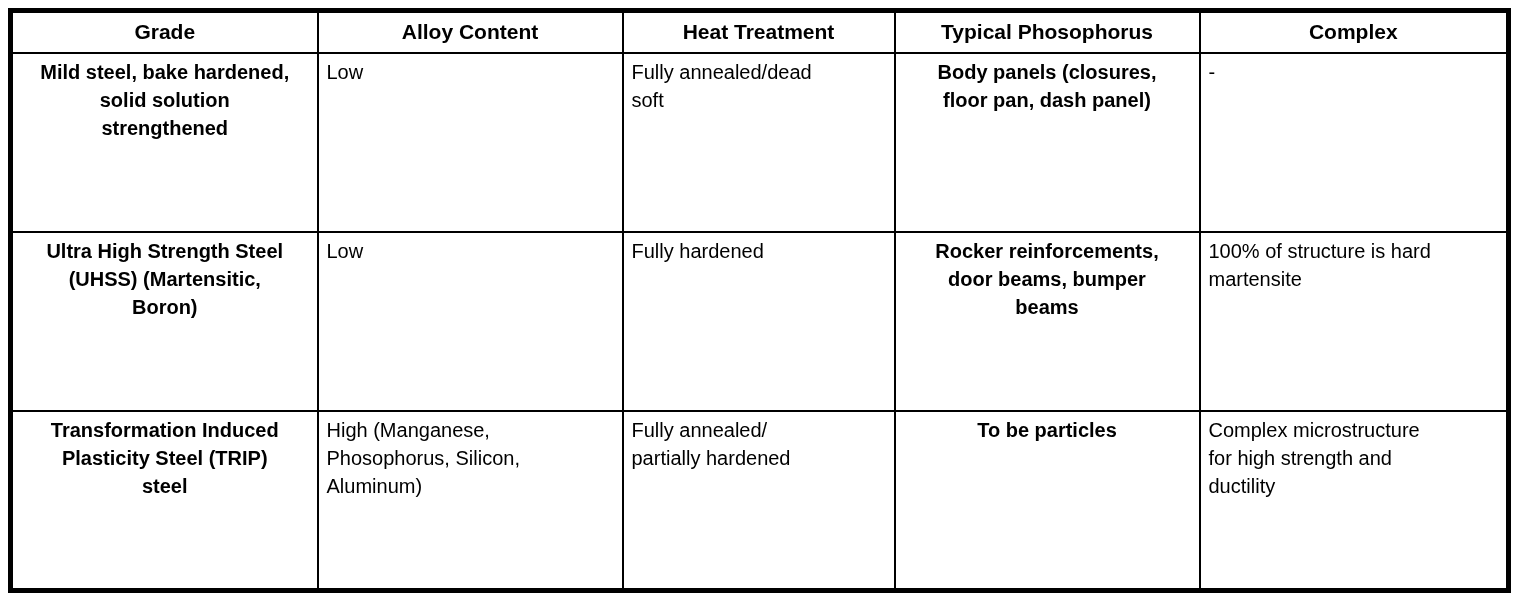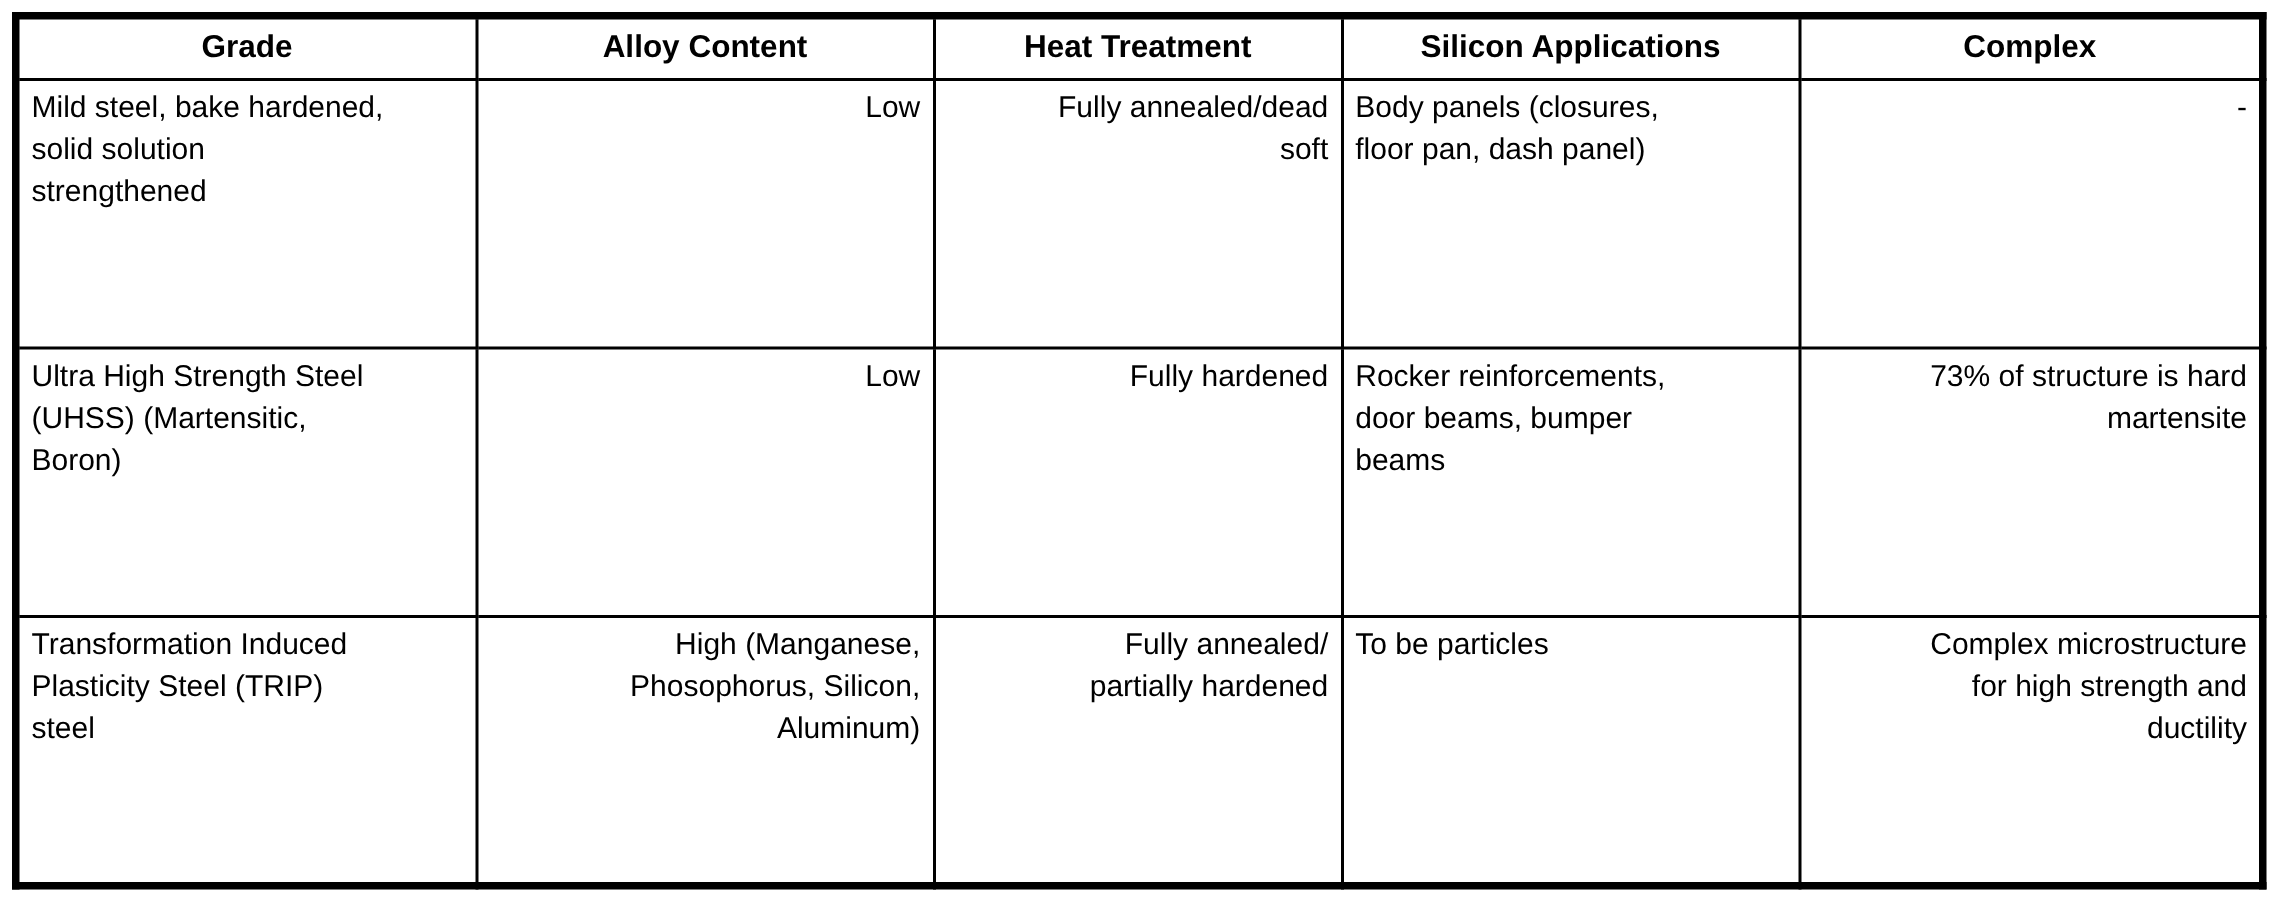--- a/index.html
+++ b/index.html
@@ -39,22 +39,22 @@
     vertical-align: middle;
     height: 42px;
     font-size: 21px;
     padding: 2px 6px;
   }
   table.grades tbody td {
     vertical-align: top;
     height: 107px;
     white-space: pre-line;
   }
-  td.align-center { text-align: left; }
-  td.align-left   { text-align: right; }
+  td.align-center { text-align: center; font-weight: bold; }
+  td.align-left   { text-align: left; }
   col.c-grade { width: 307px; }
   col.c-alloy { width: 305px; }
   col.c-heat  { width: 272px; }
   col.c-apps  { width: 305px; }
   col.c-comm  { width: auto;  }
 </style>
 </head>
 <body>
 
 <div class="page">
@@ -64,21 +64,21 @@
       <col class="c-alloy">
       <col class="c-heat">
       <col class="c-apps">
       <col class="c-comm">
     </colgroup>
     <thead>
       <tr>
         <th>Grade</th>
         <th>Alloy Content</th>
         <th>Heat Treatment</th>
-        <th>Silicon Applications</th>
+        <th>Typical Phosophorus</th>
         <th>Complex</th>
       </tr>
     </thead>
     <tbody>
       <tr>
         <td class="align-center">Mild steel, bake hardened,
 solid solution
 strengthened</td>
         <td class="align-left">Low</td>
         <td class="align-left">Fully annealed/dead
@@ -89,21 +89,21 @@
       </tr>
       <tr>
         <td class="align-center">Ultra High Strength Steel
 (UHSS) (Martensitic,
 Boron)</td>
         <td class="align-left">Low</td>
         <td class="align-left">Fully hardened</td>
         <td class="align-center">Rocker reinforcements,
 door beams, bumper
 beams</td>
-        <td class="align-left">73% of structure is hard
+        <td class="align-left">100% of structure is hard
 martensite</td>
       </tr>
       <tr>
         <td class="align-center">Transformation Induced
 Plasticity Steel (TRIP)
 steel</td>
         <td class="align-left">High (Manganese,
 Phosophorus, Silicon,
 Aluminum)</td>
         <td class="align-left">Fully annealed/

